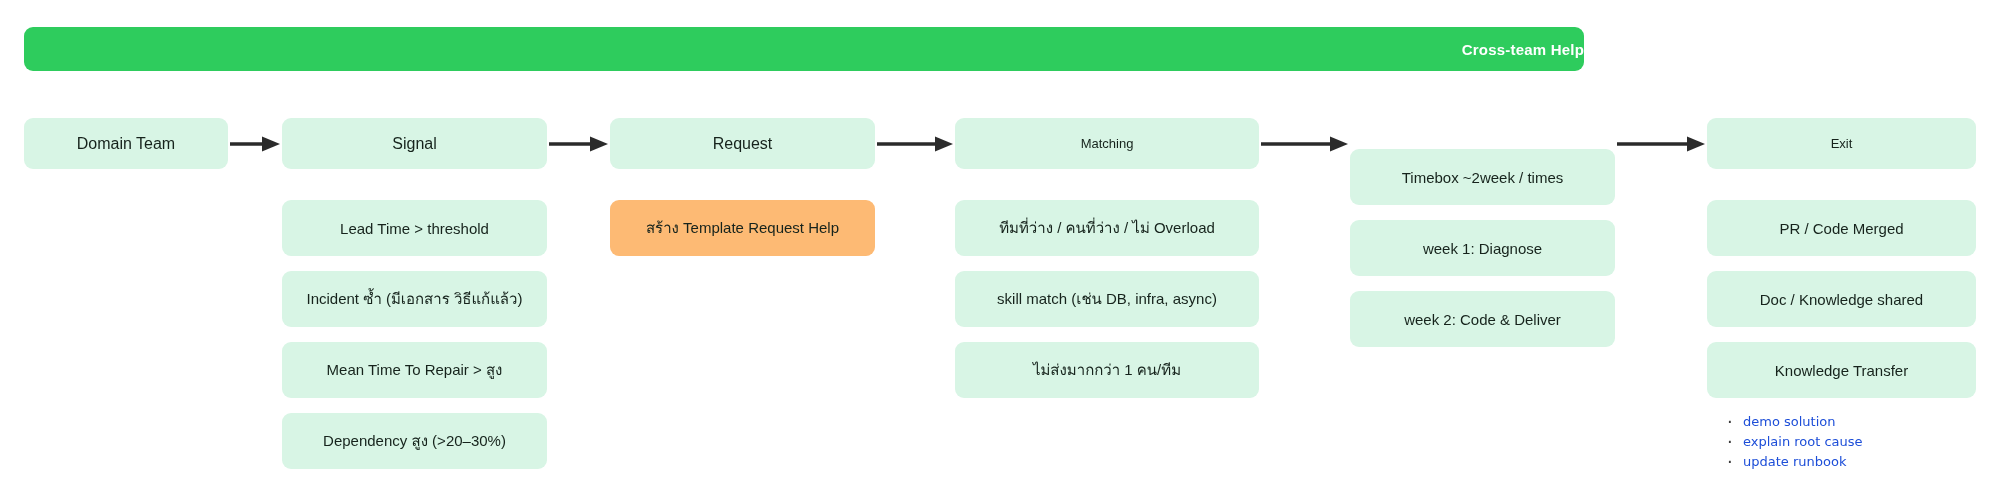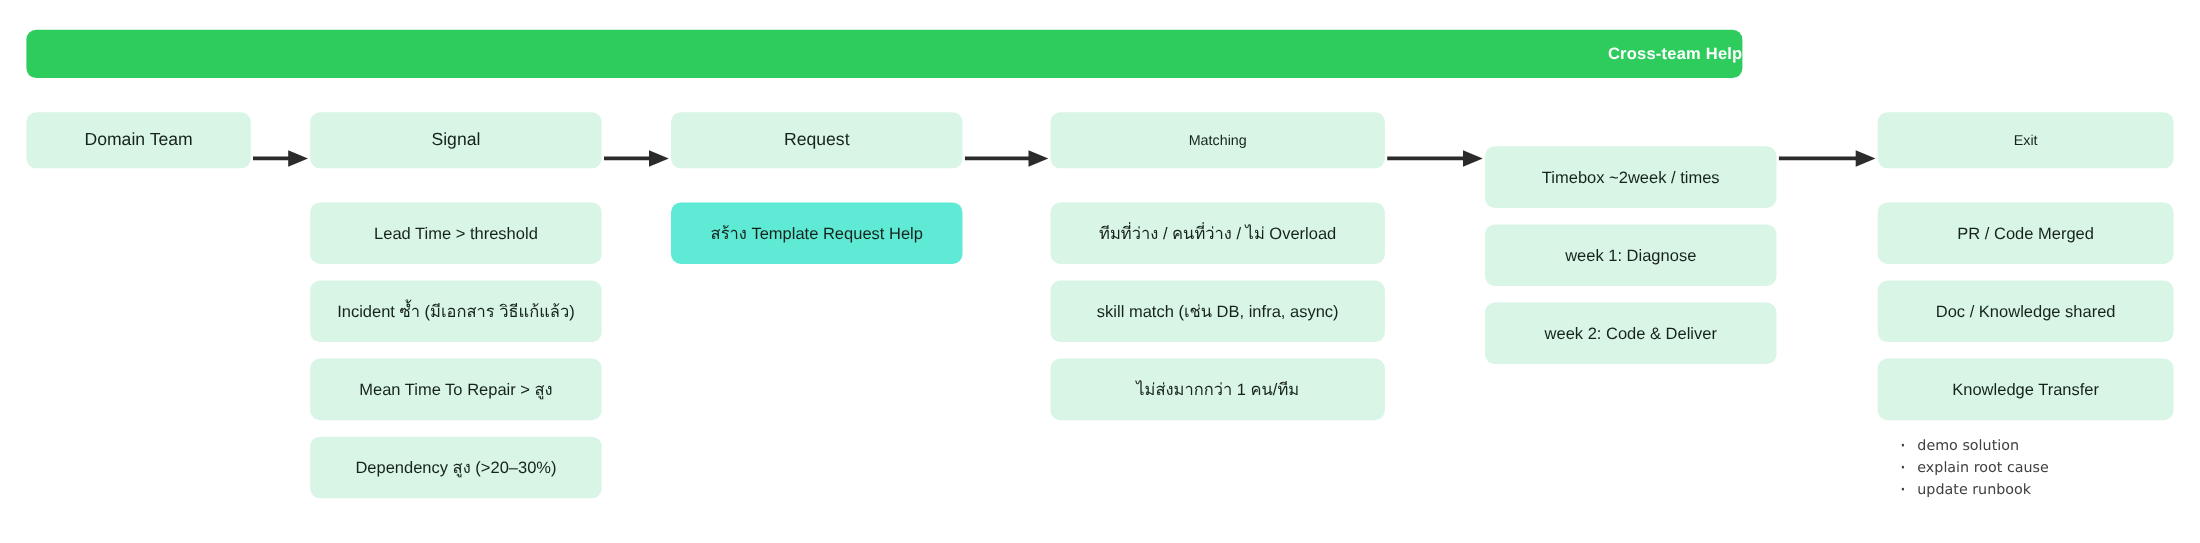--- a/index.html
+++ b/index.html
@@ -39,21 +39,21 @@
     color: #ffffff;
     font-size: 15px;
     font-weight: bold;
     letter-spacing: 0.2px;
     font-family: "Liberation Sans", "DejaVu Sans", sans-serif;
   }
 
   
   .col {
     position: absolute;
-    top: 102px;
+    top: 118px;
     border-radius: 24px;
   }
 
   .node {
     background: #d8f5e5;
     border-radius: 9px;
     display: flex;
     align-items: center;
     justify-content: center;
     box-sizing: border-box;
@@ -67,37 +67,37 @@
     font-size: 16px;
   }
   .node.head.small {
     font-size: 13px;
   }
   .node.item {
     height: 56px;
     font-size: 15px;
   }
   .node.cream {
-    background: #5eead4;
+    background: #fdba74;
   }
 
   .spacer {
     height: 15px;
   }
 
   
   .slot-gap-1 { height: 15px; }
 
   .bullets {
     margin: 0;
     padding: 14px 0 0 18px;
     list-style: none;
     font-family: "DejaVu Sans", sans-serif;
     font-size: 13px;
-    color: #404040;
+    color: #1d4ed8;
     line-height: 1.55;
   }
   .bullets li {
     position: relative;
     padding-left: 18px;
   }
   .bullets li:before {
     content: "\00B7";
     position: absolute;
     left: 2px;

